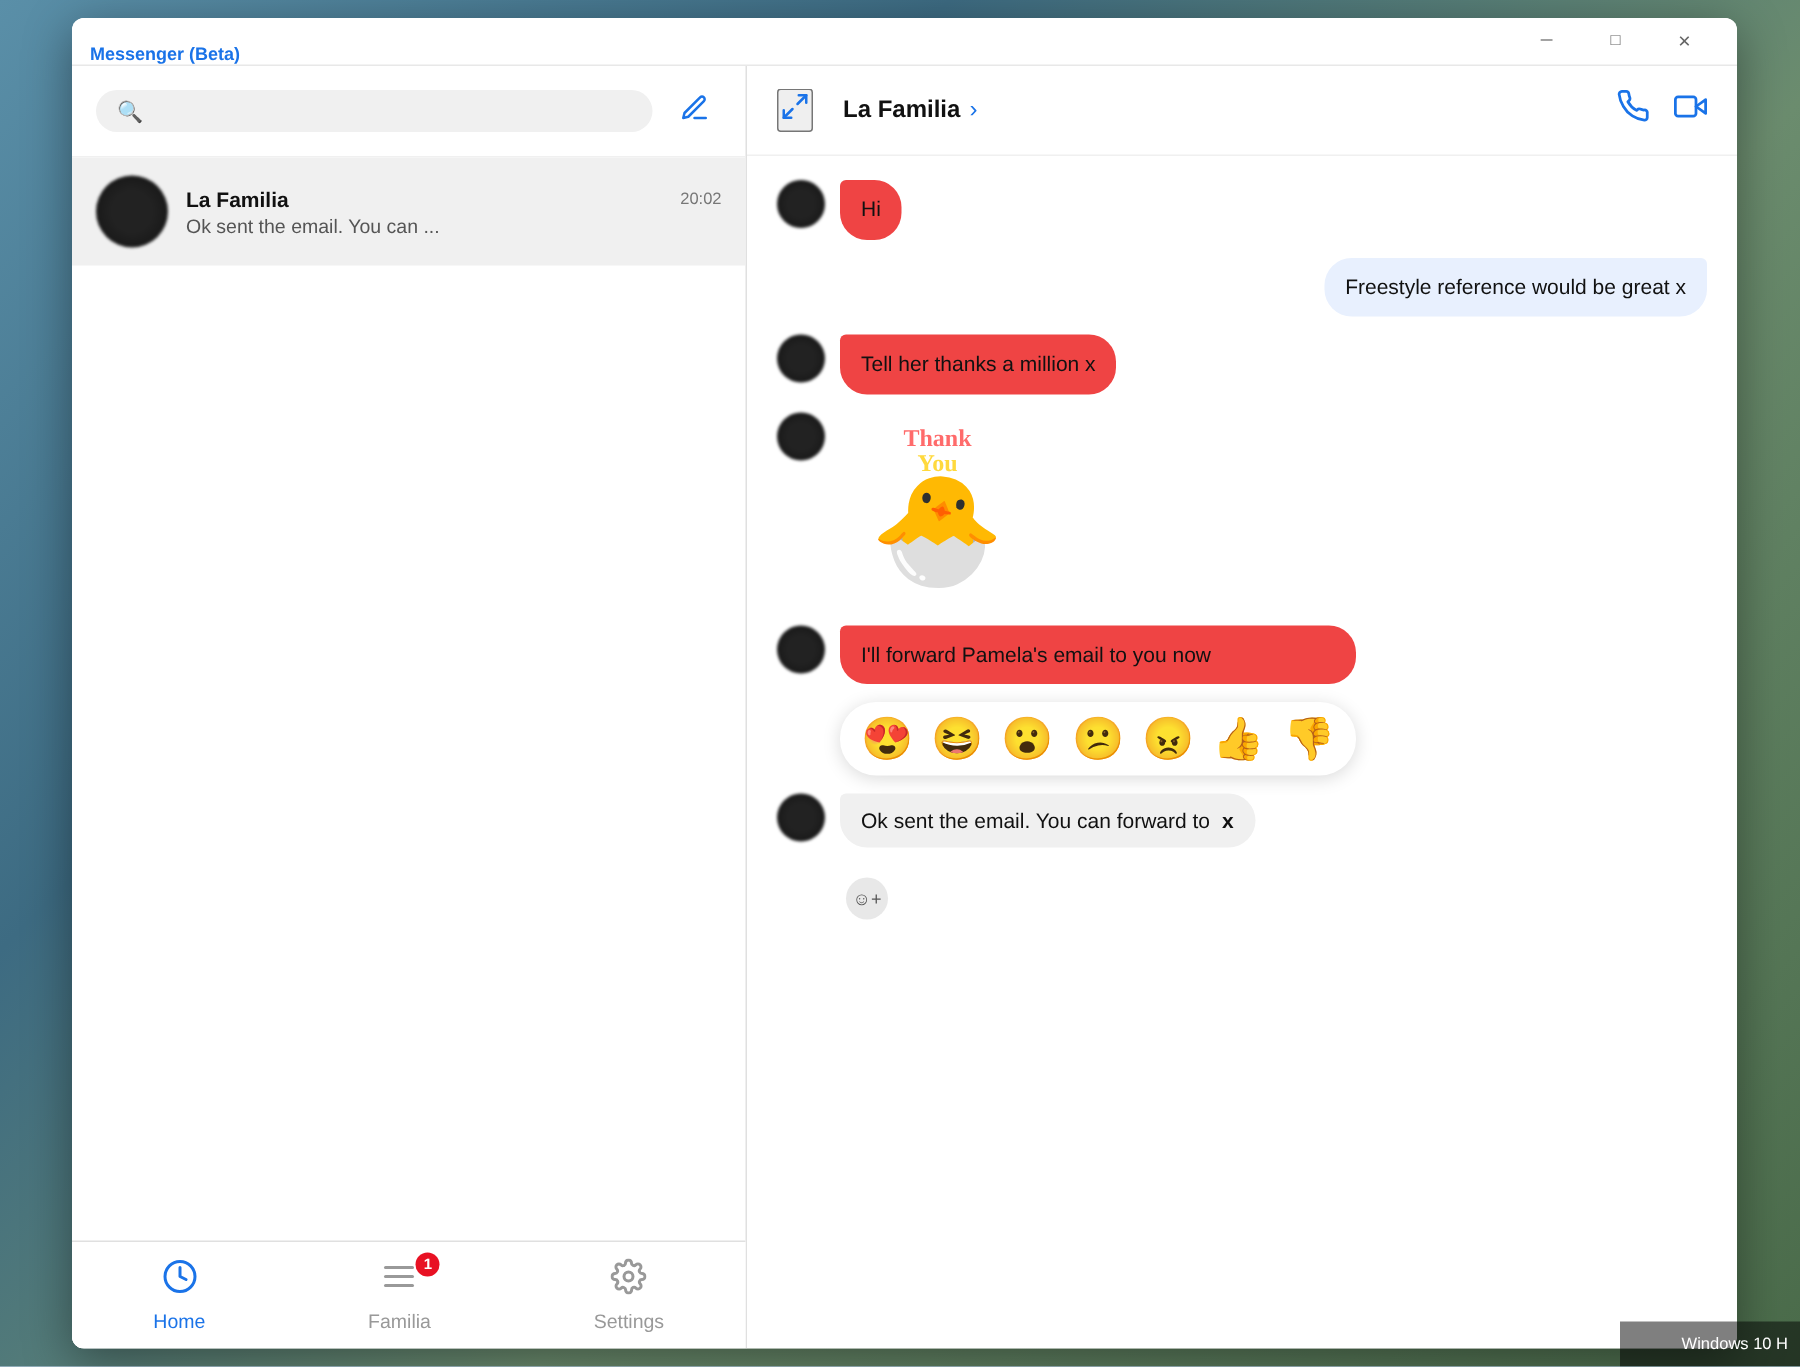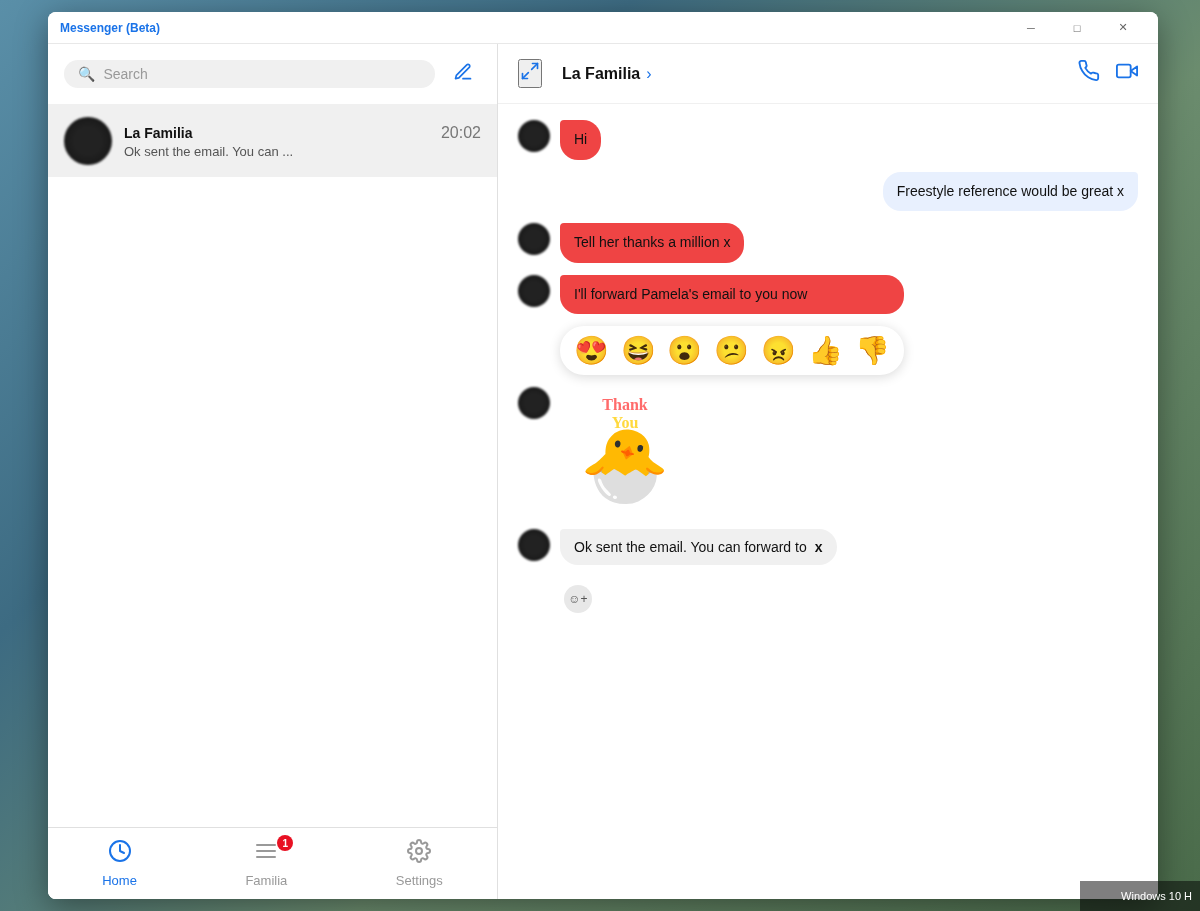--- a/index.html
+++ b/index.html
@@ -34,21 +34,21 @@
       z-index: 1;
       display: flex;
       flex-direction: column;
     }
 
     
     .title-bar {
       background: #fff;
       height: 32px;
       display: flex;
-      align-items: center;
+      align-items: flex-end;
       padding: 0 12px;
       border-bottom: 1px solid #e8e8e8;
       flex-shrink: 0;
     }
     .title-bar-title {
       font-size: 12px;
       color: #1a73e8;
       font-weight: 600;
       flex: 1;
     }
@@ -154,21 +154,21 @@
       display: flex;
       justify-content: space-between;
       align-items: center;
     }
     .conv-name {
       font-weight: 700;
       font-size: 14px;
       color: #111;
     }
     .conv-time {
-      font-size: 16px;
+      font-size: 11px;
       color: #777;
     }
     .conv-preview {
       font-size: 13px;
       color: #555;
       white-space: nowrap;
       overflow: hidden;
       text-overflow: ellipsis;
       margin-top: 2px;
     }
@@ -431,21 +431,20 @@
       <button class="title-bar-btn close">✕</button>
     </div>
   </div>
 
   <div class="app-content">
 
     <div class="sidebar">
       <div class="sidebar-header">
         <div class="search-bar">
           <span class="search-icon-svg">🔍</span>
-          <input class="search-input" type="text" placeholder="Search" style="">
         </div>
         <button class="compose-btn">
           <span style="font-size:18px; color:#1a73e8;">
             
             <svg width="20" height="20" viewBox="0 0 24 24" fill="none" stroke="#1a73e8" stroke-width="2" stroke-linecap="round" stroke-linejoin="round">
               <path d="M12 20h9"></path>
               <path d="M16.5 3.5a2.121 2.121 0 0 1 3 3L7 19l-4 1 1-4L16.5 3.5z"></path>
             </svg>
           </span>
         </button>
@@ -546,47 +545,47 @@
 
         <div class="message-row">
           <div class="msg-avatar-blur"></div>
           <div class="bubble received">
             <span>Tell her thanks a million x</span>
           </div>
         </div>
 
         <div class="message-row">
           <div class="msg-avatar-blur"></div>
+          <div class="sticker">
+
+            <div style="position:relative; width:130px; height:140px; display:flex; flex-direction:column; align-items:center; justify-content:center;">
+              <div style="font-size:16px; font-weight:bold; font-family:'Comic Sans MS', cursive; line-height:1.1; text-align:center;">
+                <span style="color:#ff6b6b;">Thank</span><br>
+                <span style="color:#ffd93d;">You</span>
+              </div>
+              <div style="font-size:72px; margin-top:-8px;">🐣</div>
+            </div>
+          </div>
+        </div>
+
+        <div class="message-row">
+          <div class="msg-avatar-blur"></div>
           <div style="display:flex; flex-direction:column; gap:8px;">
             <div class="bubble received">
               <span>I'll forward Pamela's email to you now</span>
             </div>
 
             <div class="reaction-bar">
               <span class="reaction-emoji">😍</span>
               <span class="reaction-emoji">😆</span>
               <span class="reaction-emoji">😮</span>
               <span class="reaction-emoji">😕</span>
               <span class="reaction-emoji">😠</span>
               <span class="reaction-emoji">👍</span>
               <span class="reaction-emoji">👎</span>
-            </div>
-          </div>
-        </div>
-
-        <div class="message-row">
-          <div class="msg-avatar-blur"></div>
-          <div class="sticker">
-
-            <div style="position:relative; width:130px; height:140px; display:flex; flex-direction:column; align-items:center; justify-content:center;">
-              <div style="font-size:16px; font-weight:bold; font-family:'Comic Sans MS', cursive; line-height:1.1; text-align:center;">
-                <span style="color:#ff6b6b;">Thank</span><br>
-                <span style="color:#ffd93d;">You</span>
-              </div>
-              <div style="font-size:72px; margin-top:-8px;">🐣</div>
             </div>
           </div>
         </div>
 
         <div class="message-row">
           <div class="msg-avatar-blur"></div>
           <div style="display:flex; flex-direction:column; gap:20px;">
             <div class="bubble-with-x">
               <span>Ok sent the email. You can forward to</span>
               <span class="bubble-x">x</span>

